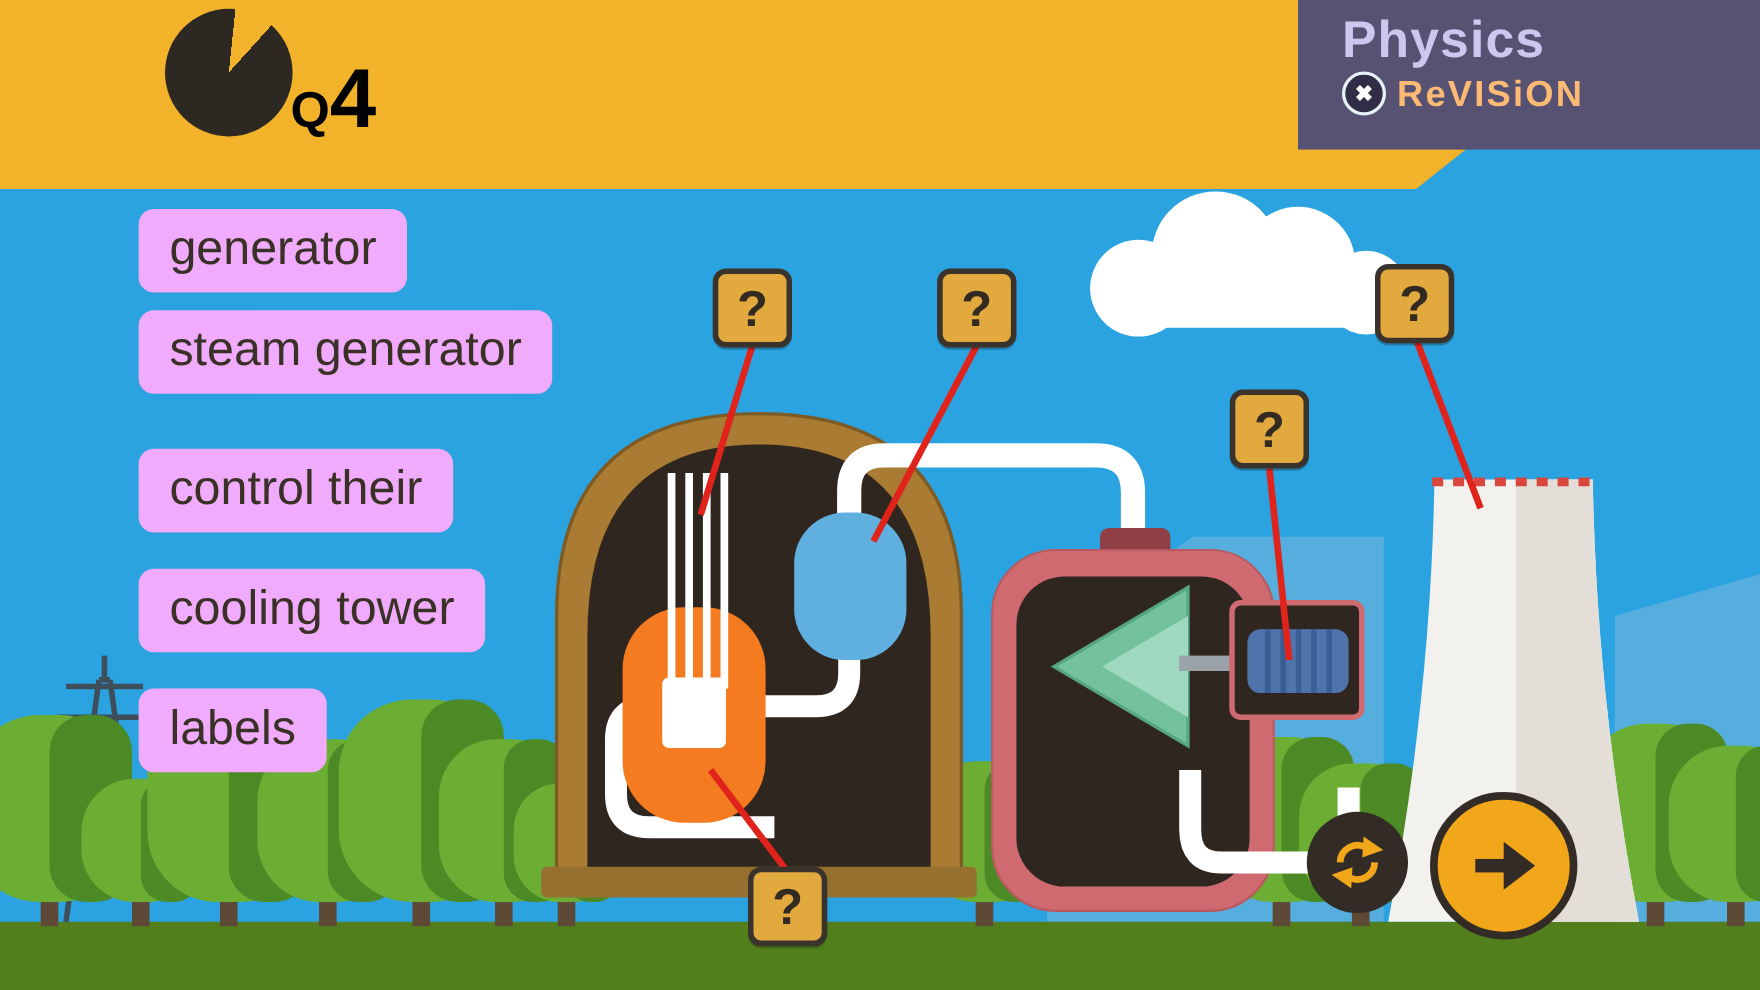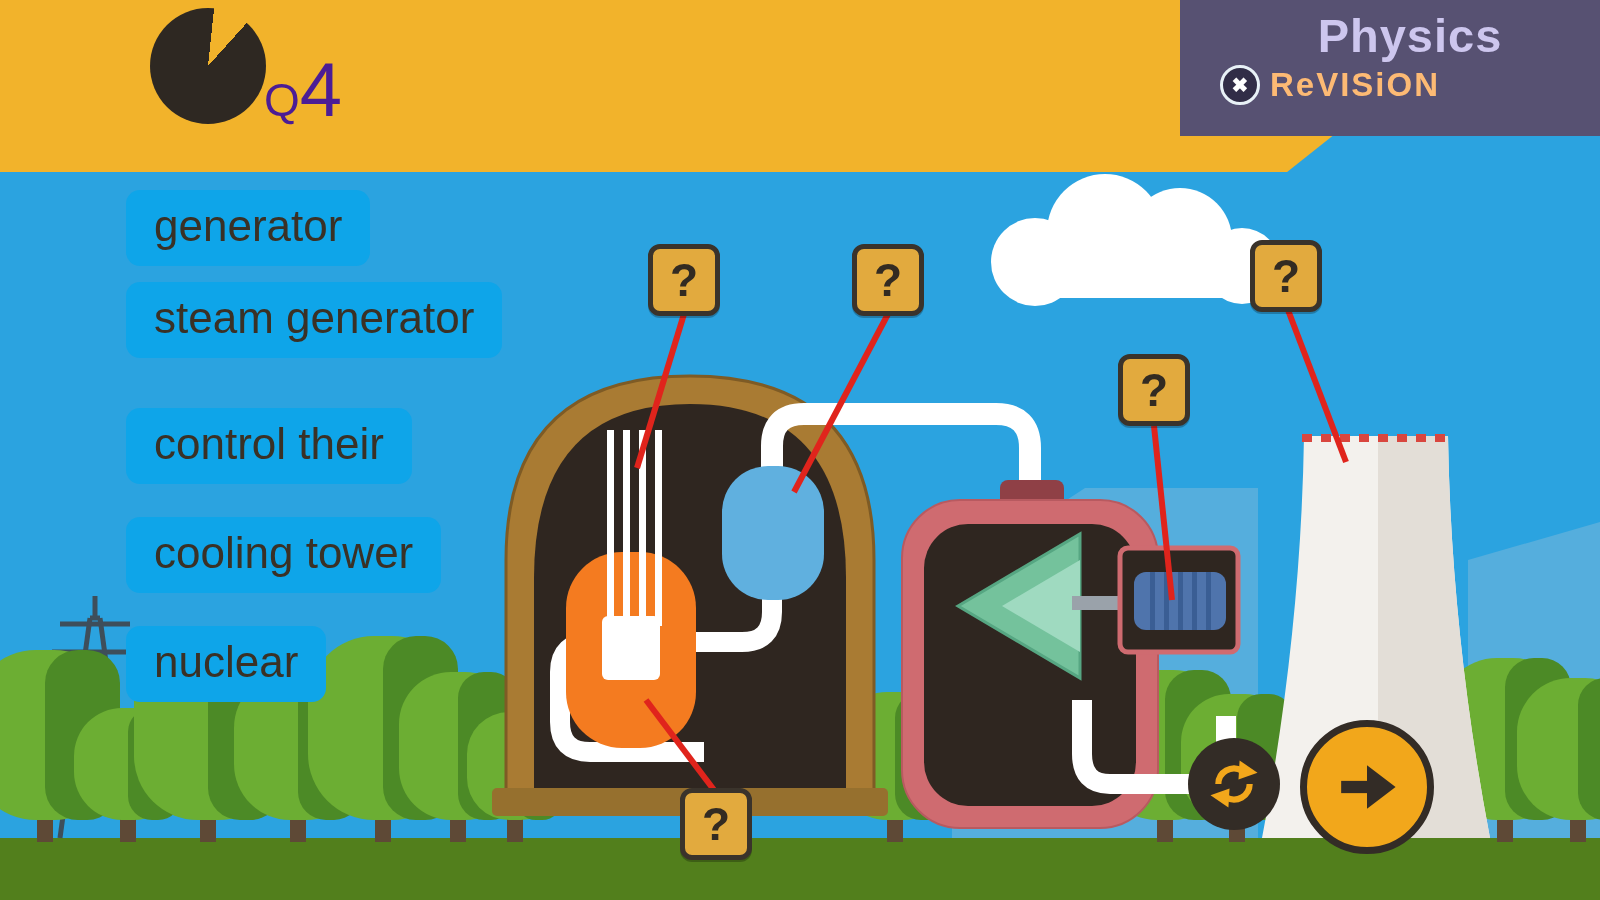--- a/index.html
+++ b/index.html
@@ -15,46 +15,46 @@
   .banner {
     position:absolute; left:0; top:0; width:1352px; height:172px;
     background:#F2B32B; z-index:5;
     clip-path:polygon(0 0, 100% 0, 100% 70%, 95.2% 100%, 0 100%);
   }
   .timer {
     position:absolute; left:150px; top:8px; width:116px; height:116px;
     border-radius:50%; z-index:7;
     background:conic-gradient(from 6deg, rgba(0,0,0,0) 0deg 36deg, #2E2822 36deg 360deg);
   }
-  .qlabel { position:absolute; left:264px; top:52px; z-index:7; color:#4c1d95; line-height:1; }
+  .qlabel { position:absolute; left:264px; top:52px; z-index:7; color:#000000; line-height:1;font-weight:bold; }
   .qlabel .qp { font-size:46px; }
   .qlabel .qn { font-size:76px; }
   .instruction {
     position:absolute; left:420px; top:42px; width:740px; z-index:7;
     font-size:35px; line-height:1.18; color:#332D26;
   }
 
   
   .brand {
     position:absolute; left:1180px; top:0; width:420px; height:136px;
     background:#575172; z-index:6; padding:8px 0 0 40px; color:#fff;
   }
-  .brand-title { font-size:47px; font-weight:bold; color:#CDC6EE; letter-spacing:1px;text-align:center; }
+  .brand-title { font-size:47px; font-weight:bold; color:#CDC6EE; letter-spacing:1px; }
   .brand-row { display:flex; align-items:center; gap:10px; margin-top:2px; }
   .brand-x {
     width:40px; height:40px; border-radius:50%; background:#312D47;
     border:3px solid #E8F1F7; color:#FFFFFF; display:flex; align-items:center;
     justify-content:center; font-size:20px; font-weight:bold; flex:0 0 auto;
   }
   .brand-name { font-size:33px; font-weight:bold; letter-spacing:2px; color:#fdba74; }
 
   
   .chip {
     position:absolute; left:126px; z-index:8; white-space:nowrap;
-    background:#0ea5e9; color:#3A3126; font-size:44px; line-height:1;
+    background:#f0abfc; color:#3A3126; font-size:44px; line-height:1;
     padding:14px 28px 18px; border-radius:14px; cursor:grab;
   }
 
   
   .tile {
     position:absolute; width:72px; height:72px; z-index:9;
     background:#E2AA3E; border:5px solid #3A332B; border-radius:12px;
     color:#332B22; font-size:46px; font-weight:bold;
     display:flex; align-items:center; justify-content:center; cursor:grab;
     box-shadow:0 2px 0 rgba(0,0,0,.25);
@@ -243,21 +243,21 @@
     <div class="brand-row">
       <span class="brand-x">✖</span>
       <span class="brand-name">ReVISiON</span>
     </div>
   </div>
 
   <div class="chip" style="top:190px">generator</div>
   <div class="chip" style="top:282px">steam generator</div>
   <div class="chip" style="top:408px">control their</div>
   <div class="chip" style="top:517px">cooling tower</div>
-  <div class="chip" style="top:626px">nuclear</div>
+  <div class="chip" style="top:626px">labels</div>
 
   <div class="tile" style="left:648px;  top:244px">?</div>
   <div class="tile" style="left:852px;  top:244px">?</div>
   <div class="tile" style="left:1118px; top:354px">?</div>
   <div class="tile" style="left:1250px; top:240px">?</div>
   <div class="tile" style="left:680px;  top:788px">?</div>
 
   <div class="btn btn-refresh">
     <svg width="56" height="56" viewBox="0 0 100 100">
       <g fill="none" stroke="#F2A71B" stroke-width="11">

